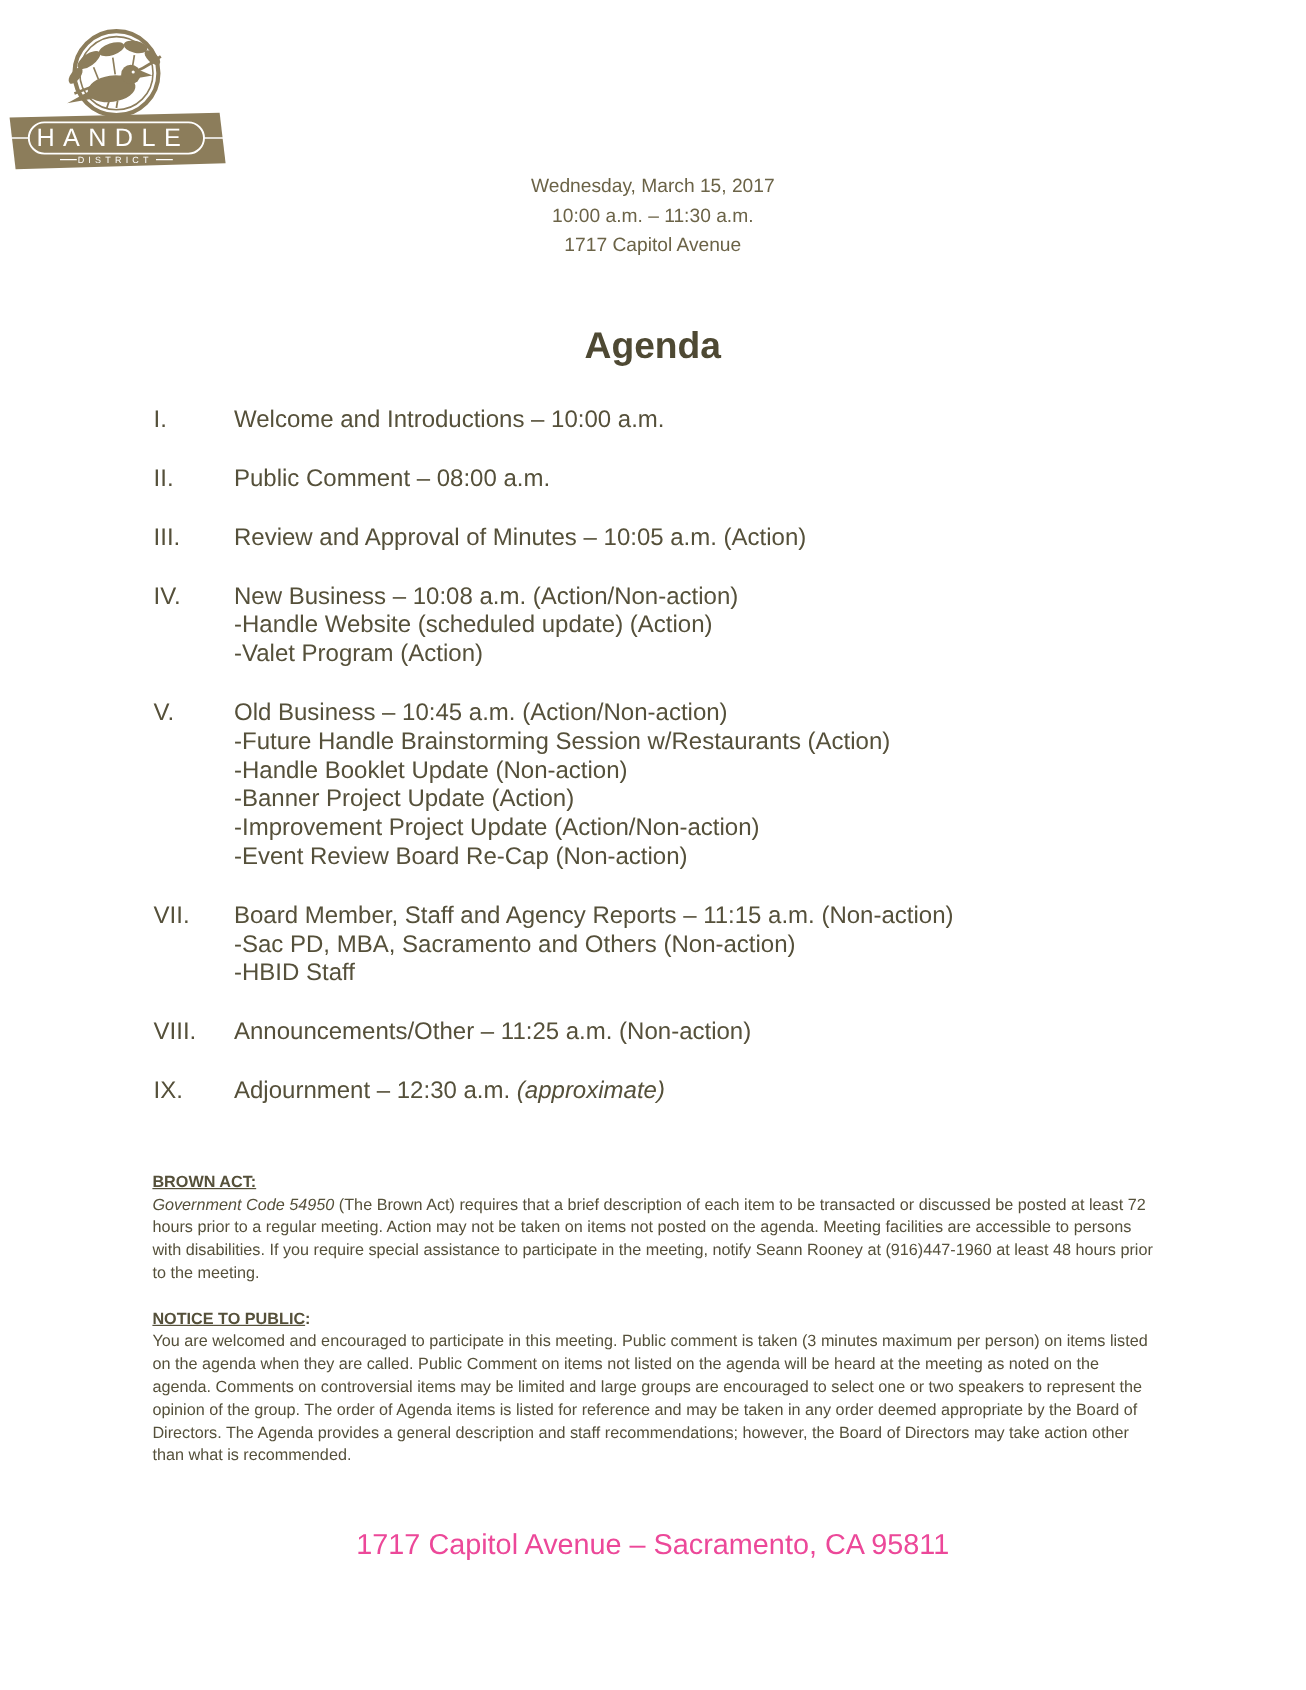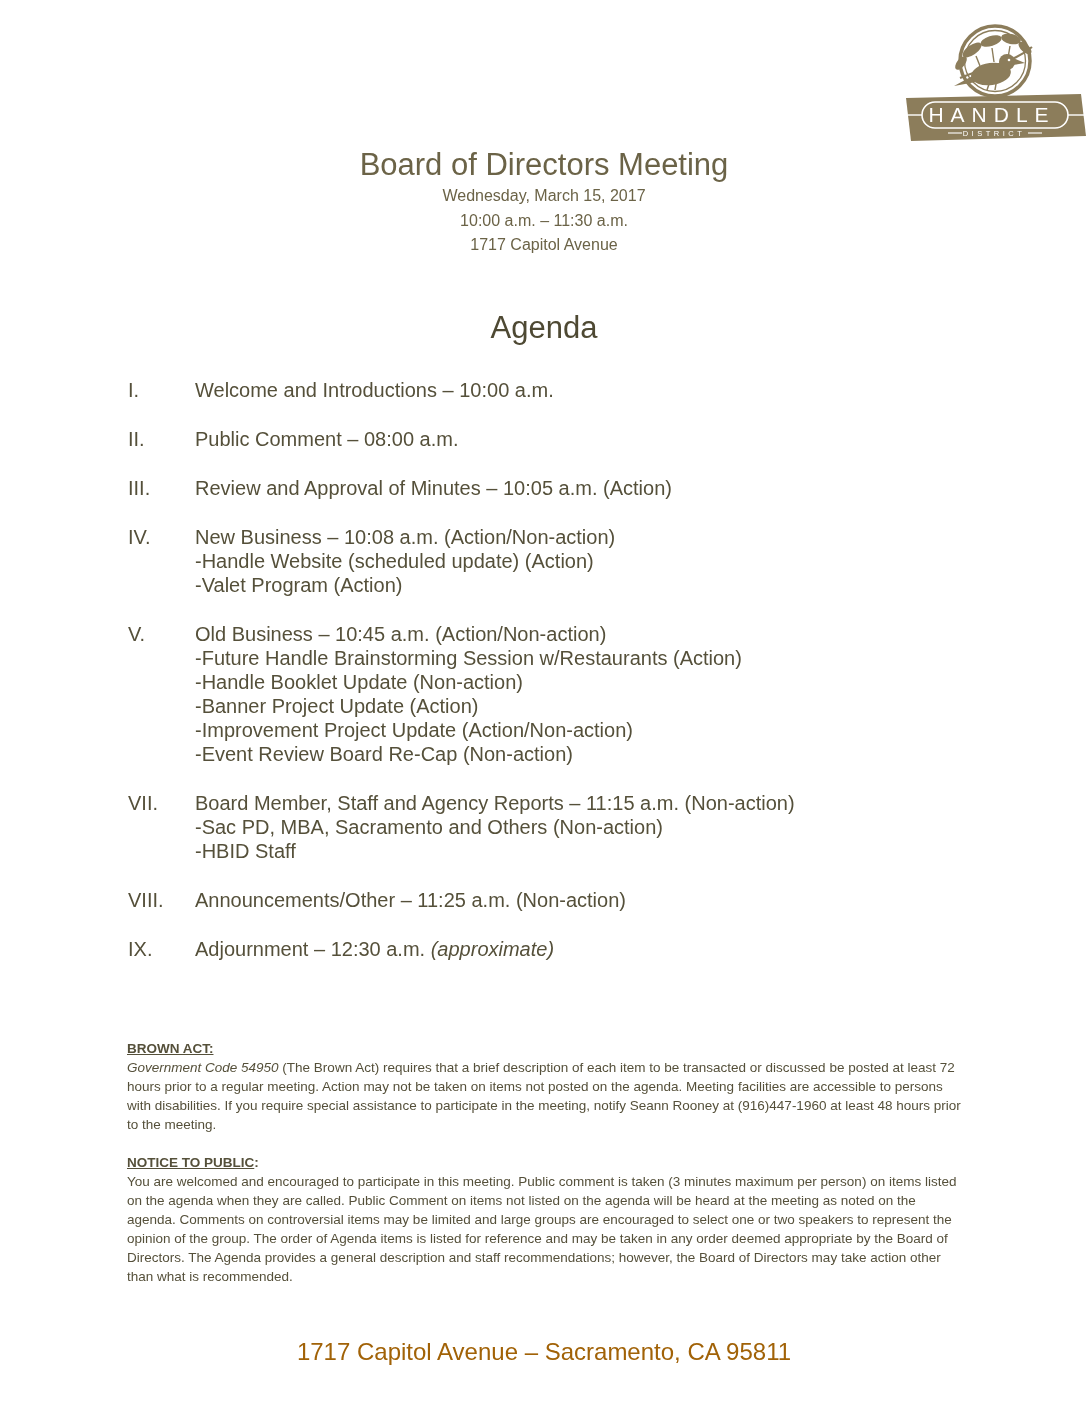--- a/index.html
+++ b/index.html
@@ -5,42 +5,42 @@
   html, body { margin: 0; padding: 0; background: #ffffff; }
   body {
     width: 1088px; height: 1408px;
     font-family: "Liberation Sans", sans-serif;
     position: relative;
     overflow: hidden;
   }
   .page { width: 1088px; height: 1408px; position: relative; }
 
   
-  .logo-wrap { display: flex; justify-content: flex-end; padding-top: 22px; padding-left: 38px; }
+  .logo-wrap { display: flex; justify-content: flex-start; padding-top: 22px; }
   .doc-title { text-align: center; font-size: 31px; color: #6b6347; margin-top: 2px; line-height: 38px; }
   .doc-sub   { text-align: center; font-size: 16px; color: #6b6347; line-height: 24.5px; }
 
   
-  .agenda-heading { text-align: center; font-size: 31px; font-weight: normal; color: #4e4933; margin-top: 52px; }
+  .agenda-heading { text-align: center; font-size: 31px; font-weight: bold; color: #4e4933; margin-top: 52px; }
   .agenda-list { margin-top: 32px; color: #55503a; font-size: 20px; }
   .agenda-item { display: flex; margin-bottom: 25px; line-height: 24px; }
   .numeral { margin-left: 128px; width: 67px; flex: 0 0 67px; }
   .item-body { flex: 1; }
   .subitem { }
   .italic { font-style: italic; }
 
   
   .fine-print { margin-left: 127px; width: 836px; color: #55503a; font-size: 13.5px; line-height: 19px; }
-  .fine-section-1 { margin-top: 78px; }
+  .fine-section-1 { margin-top: 54px; }
   .fine-section-2 { margin-top: 19px; }
   .fine-heading { font-weight: bold; }
   .underlined { text-decoration: underline; }
 
   
-  .footer-line { text-align: center; font-size: 24px; color: #a16207; margin-top: 52px; }
+  .footer-line { text-align: center; font-size: 24px; color: #ec4899; margin-top: 52px; }
 </style>
 </head>
 <body>
 
 <div class="page">
 
   <div class="logo-wrap">
     <svg width="190" height="122" viewBox="0 0 190 122">
 
       <g>
@@ -70,21 +70,20 @@
         <ellipse cx="93" cy="52" rx="20" ry="11" fill="#8c7d5b" transform="rotate(-8 93 52)"></ellipse>
         <circle cx="109" cy="40" r="8" fill="#8c7d5b"></circle>
         <polygon points="115,36 127,41 115,43" fill="#8c7d5b"></polygon>
         <circle cx="111" cy="38" r="1.3" fill="#ffffff"></circle>
         <line x1="91" y1="62" x2="89" y2="68" stroke="#8c7d5b" stroke-width="1.5"></line>
         <line x1="98" y1="62" x2="97" y2="68" stroke="#8c7d5b" stroke-width="1.5"></line>
       </g>
     </svg>
   </div>
 
-  <div class="doc-title">Board of Directors Meeting</div>
   <div class="doc-sub">Wednesday, March 15, 2017</div>
   <div class="doc-sub">10:00 a.m. – 11:30 a.m.</div>
   <div class="doc-sub">1717 Capitol Avenue</div>
 
   <div class="agenda-heading">Agenda</div>
 
   <div class="agenda-list">
 
     <div class="agenda-item">
       <div class="numeral">I.</div>

